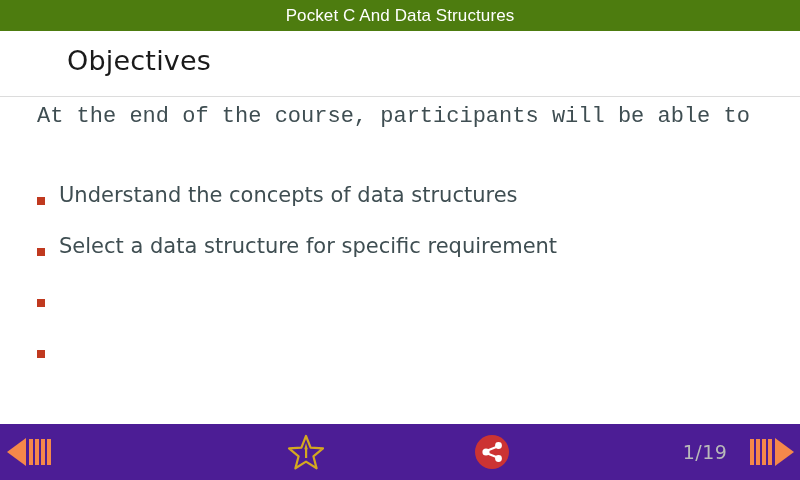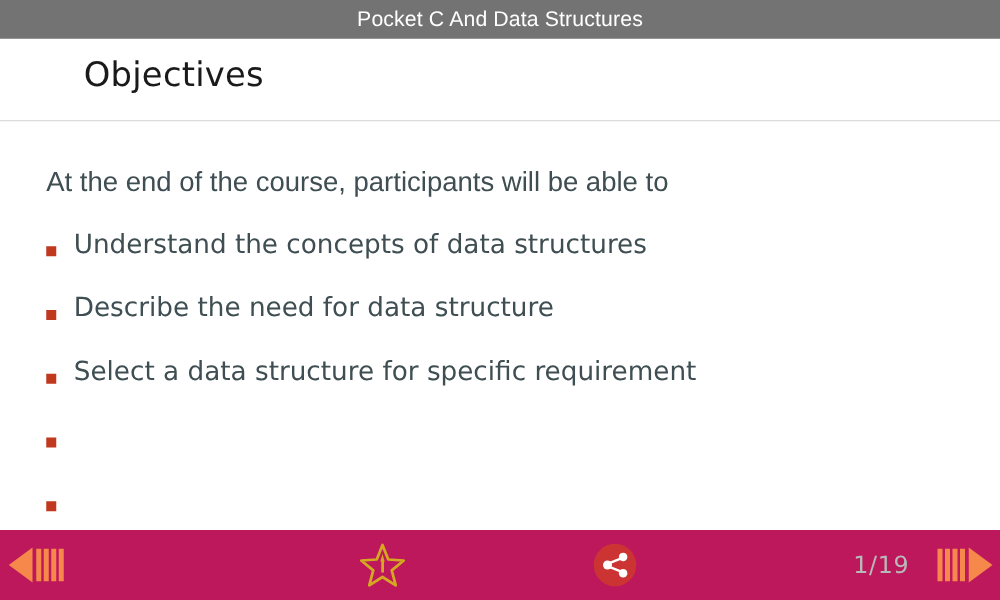--- a/index.html
+++ b/index.html
@@ -19,21 +19,21 @@
     height: 480px;
     background: #ffffff;
   }
 
   
   .titlebar {
     position: absolute;
     left: 0; top: 0;
     width: 800px;
     height: 31px;
-    background: #737373;
+    background: #4d7c0f;
     display: flex;
     align-items: center;
     justify-content: center;
   }
   .titlebar-text {
     color: #ffffff;
     font-family: "Liberation Sans", sans-serif;
     font-size: 17px;
     font-weight: normal;
     letter-spacing: 0.1px;
@@ -66,23 +66,23 @@
   .slide-body {
     position: absolute;
     left: 0;
     top: 104px;
     width: 800px;
     height: 312px;
   }
   .intro-line {
     position: absolute;
     left: 37px;
-    top: 29px;
+    top: 0;
     color: #3f4e52;
-    font-family: Liberation Sans, sans-serif;
+    font-family: Liberation Mono, monospace;
     font-size: 22px;
     line-height: 1.2;
     white-space: nowrap;
   }
   .bullet-list {
     position: absolute;
     left: 0;
     top: 66px;
     width: 800px;
   }
@@ -109,21 +109,21 @@
     white-space: nowrap;
   }
 
   
   .toolbar {
     position: absolute;
     left: 0;
     top: 424px;
     width: 800px;
     height: 56px;
-    background: #be185d;
+    background: #4c1d95;
   }
   .tb-btn {
     position: absolute;
     top: 0;
     height: 56px;
     display: flex;
     align-items: center;
     justify-content: center;
   }
   .tb-prev { left: 0px;  width: 58px; }
@@ -162,24 +162,20 @@
 
     <div class="intro-line">At the end of the course, participants will be able to</div>
 
     <div class="bullet-list">
 
       <div class="bullet-row">
         <span class="bullet-marker"></span>
         <span class="bullet-text">Understand the concepts of data structures</span>
       </div>
 
-      <div class="bullet-row">
-        <span class="bullet-marker"></span>
-        <span class="bullet-text">Describe the need for data structure</span>
-      </div>
 
       <div class="bullet-row">
         <span class="bullet-marker"></span>
         <span class="bullet-text">Select a data structure for specific requirement</span>
       </div>
 
       <div class="bullet-row">
         <span class="bullet-marker"></span>
       </div>
 

